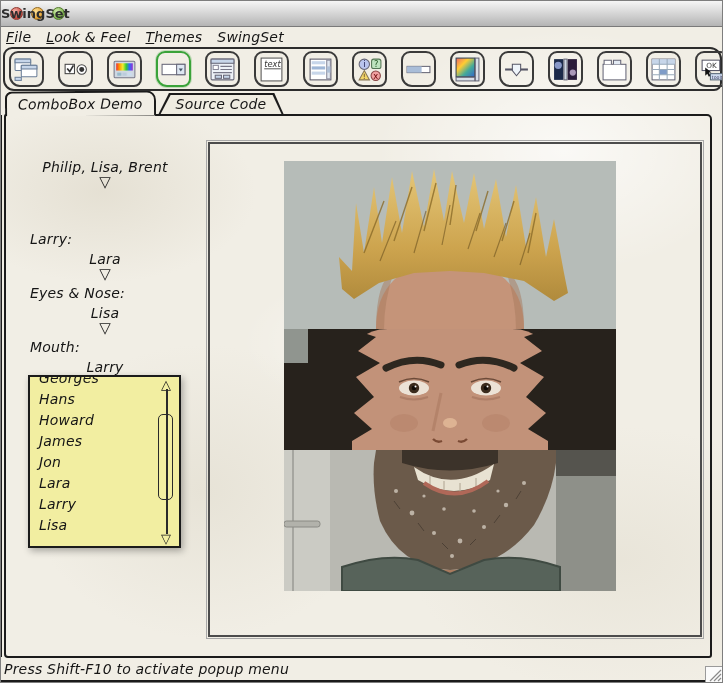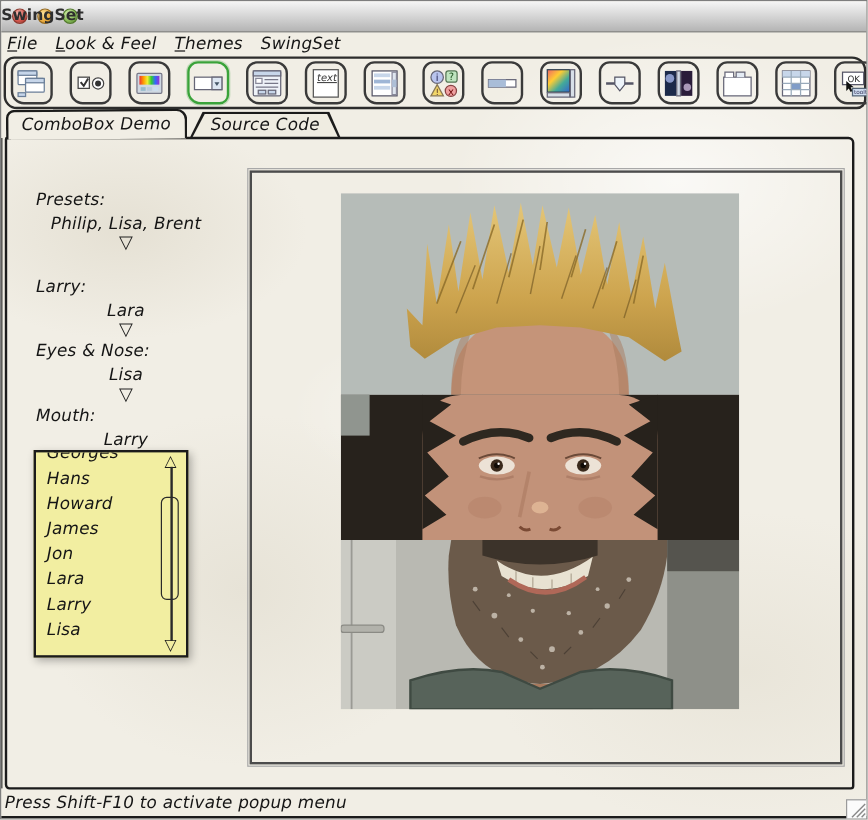--- a/index.html
+++ b/index.html
@@ -71,21 +71,21 @@
   .left-edge-line { position:absolute; left:0; top:114px; width:1px; height:542px; background:#1b1b1b; }
 
   .combo-group { position:absolute; left:24px; width:150px; }
   .combo-label { font-size:14px; margin-bottom:4px; }
   .combo-row { display:flex; justify-content:space-between; align-items:center; width:150px; cursor:pointer;flex-direction:column; }
   .combo-value { font-size:14px; }
   .combo-arrow { font-size:15px; color:#1b1b1b; line-height:1; font-style:normal; }
 
   
   .popup {
-    position:absolute; left:22px; top:259px; width:129px; height:173px;
+    position:absolute; left:22px; top:259px; width:153px; height:173px;
     background:#f2eea1; border:2px solid #1b1b1b;
     box-shadow:2px 3px 7px rgba(0,0,0,.3); overflow:hidden; z-index:5;
   }
   .popup-list { list-style:none; padding:0 0 0 9px; }
   .popup-item { font-size:14px; height:21px; line-height:21px; cursor:pointer; white-space:nowrap; }
   .popup-item:first-child { margin-top:-9px; }
   .popup-scrollbar { position:absolute; right:2px; top:0; bottom:0; width:22px; }
   .sb-track { position:absolute; left:11px; top:12px; bottom:12px; width:1.5px; background:#2a2a2a; }
   .sb-up   { position:absolute; top:0;    left:0; width:22px; text-align:center; font-size:13px; font-style:normal; color:#1b1b1b; cursor:pointer;}
   .sb-down { position:absolute; bottom:0; left:0; width:22px; text-align:center; font-size:13px; font-style:normal; color:#1b1b1b; cursor:pointer;}
@@ -287,21 +287,20 @@
       <span class="tab-label">Source Code</span>
     </div>
   </div>
 
   <div class="left-edge-line"></div>
 
   <div class="mainpanel">
 
     <div id="combo-groups">
         <div class="combo-group" style="top: 43px;">
-          <div class="combo-label hand">Presets:</div>
           <div class="combo-row">
             <span class="combo-value hand">Philip, Lisa, Brent</span>
             <span class="combo-arrow">▽</span>
           </div>
         </div>
         <div class="combo-group" style="top: 115px;">
           <div class="combo-label hand">Larry:</div>
           <div class="combo-row">
             <span class="combo-value hand">Lara</span>
             <span class="combo-arrow">▽</span>

